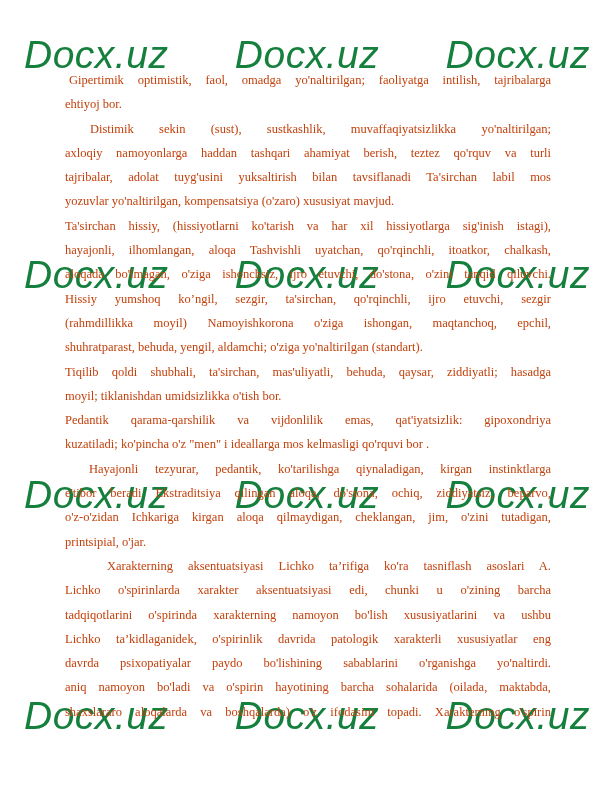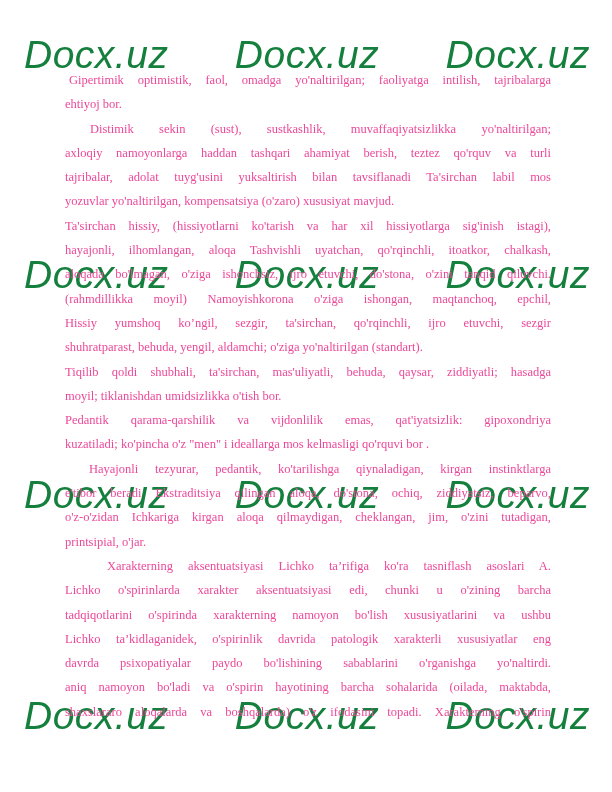--- a/index.html
+++ b/index.html
@@ -80,39 +80,39 @@
         <span class="wm">Docx.uz</span>
         <span class="wm">Docx.uz</span>
         <span class="wm">Docx.uz</span>
       </div>
       <div class="wm-row" style="top: 696px;">
         <span class="wm">Docx.uz</span>
         <span class="wm">Docx.uz</span>
         <span class="wm">Docx.uz</span>
       </div>
     </div>
-  <div class="text-layer" style="color: #ec4899;">
+  <div class="text-layer" style="color: #c2410c;">
       <div class="para">
         <div class="line" style="text-indent: 4px;">Gipertimik optimistik, faol, omadga yo'naltirilgan; faoliyatga intilish, tajribalarga</div>
         <div class="line last">ehtiyoj bor.</div>
       </div>
       <div class="para">
         <div class="line" style="text-indent: 25px;">Distimik sekin (sust), sustkashlik, muvaffaqiyatsizlikka yo'naltirilgan;</div>
         <div class="line">axloqiy namoyonlarga haddan tashqari ahamiyat berish, teztez qo'rquv va turli</div>
         <div class="line">tajribalar, adolat tuyg'usini yuksaltirish bilan tavsiflanadi Ta'sirchan labil mos</div>
         <div class="line last">yozuvlar yo'naltirilgan, kompensatsiya (o'zaro) xususiyat mavjud.</div>
       </div>
       <div class="para">
         <div class="line">Ta'sirchan hissiy, (hissiyotlarni ko'tarish va har xil hissiyotlarga sig'inish istagi),</div>
         <div class="line">hayajonli, ilhomlangan, aloqa Tashvishli uyatchan, qo'rqinchli, itoatkor, chalkash,</div>
         <div class="line">aloqada bo'lmagan, o'ziga ishonchsiz, ijro etuvchi, do'stona, o'zini tanqid qiluvchi.</div>
       </div>
       <div class="para">
+        <div class="line">Hissiy yumshoq ko’ngil, sezgir, ta'sirchan, qo'rqinchli, ijro etuvchi, sezgir</div>
         <div class="line">(rahmdillikka moyil) Namoyishkorona o'ziga ishongan, maqtanchoq, epchil,</div>
-        <div class="line">Hissiy yumshoq ko’ngil, sezgir, ta'sirchan, qo'rqinchli, ijro etuvchi, sezgir</div>
         <div class="line last">shuhratparast, behuda, yengil, aldamchi; o'ziga yo'naltirilgan (standart).</div>
       </div>
       <div class="para">
         <div class="line">Tiqilib qoldi shubhali, ta'sirchan, mas'uliyatli, behuda, qaysar, ziddiyatli; hasadga</div>
         <div class="line last">moyil; tiklanishdan umidsizlikka o'tish bor.</div>
       </div>
       <div class="para">
         <div class="line">Pedantik qarama-qarshilik va vijdonlilik emas, qat'iyatsizlik: gipoxondriya</div>
         <div class="line last">kuzatiladi; ko'pincha o'z "men" i ideallarga mos kelmasligi qo'rquvi bor .</div>
       </div>

